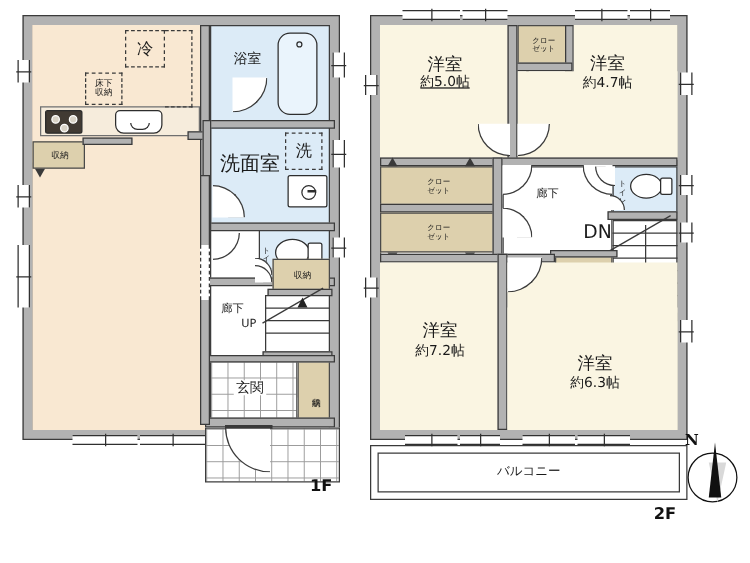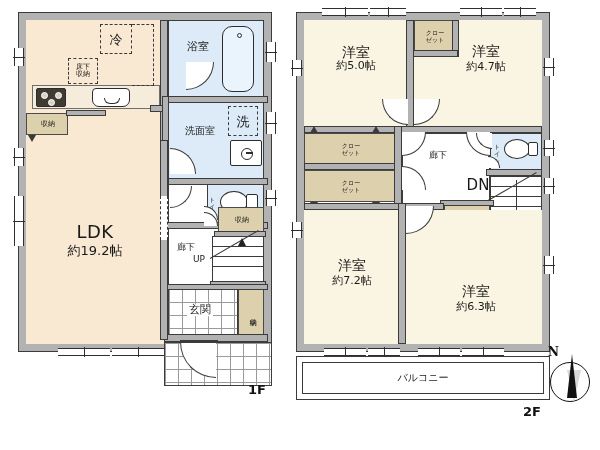--- a/index.html
+++ b/index.html
@@ -154,21 +154,21 @@
       <span class="name">浴室</span>
     </div>
 
     <div class="abs tub" style="left:222px;top:26px;width:32px;height:66px;"></div>
 
     <div class="abs swing sw-br" style="left:186px;top:62px;width:28px;height:28px;"></div>
 
     <div class="abs wall" style="left:164px;top:96px;width:104px;height:7px;"></div>
 
     <div class="abs f-water outline" style="left:168px;top:102px;width:96px;height:78px;"></div>
-    <div class="lbl" style="left:200px;top:131px;font-size:10px;">
+    <div class="lbl" style="left:200px;top:131px;font-size:16px;">
       <span class="name">洗面室</span>
     </div>
 
     <div class="abs dashbox" style="left:228px;top:106px;width:30px;height:30px;font-size:13px;background:#dcebf7;">
       <span>洗</span>
     </div>
 
     <div class="abs basin" style="left:230px;top:140px;width:32px;height:26px;"></div>
 
     <div class="abs swing sw-tr" style="left:170px;top:148px;width:26px;height:26px;"></div>
@@ -225,24 +225,20 @@
     <div class="abs wall" style="left:164px;top:334px;width:104px;height:8px;"></div>
 
     <div class="abs tile outline" style="left:164px;top:342px;width:108px;height:44px;"></div>
     <div class="abs swing sw-bl" style="left:180px;top:342px;width:36px;height:36px;"></div>
     <div class="abs" style="left:180px;top:340px;width:38px;height:3px;background:#3a3a3a;"></div>
 
     <div class="abs wall" style="left:160px;top:140px;width:8px;height:200px;"></div>
 
     <div class="abs" style="left:160px;top:196px;width:8px;height:44px;background:#ffffff;border-left:1px dashed #3a3a3a;border-right:1px dashed #3a3a3a;"></div>
 
-    <div class="lbl" style="left:95px;top:240px;">
-      <span class="name" style="font-size:18px;letter-spacing:0.5px;">LDK</span>
-      <span class="area" style="font-size:13px;margin-top:2px;">約19.2帖</span>
-    </div>
 
     <div class="abs win-v" style="left:14px;top:48px;width:10px;height:18px;"></div>
     <div class="abs win-v" style="left:14px;top:148px;width:10px;height:18px;"></div>
     <div class="abs win-v" style="left:14px;top:196px;width:10px;height:50px;"></div>
     <div class="abs win-h" style="left:58px;top:348px;width:52px;height:8px;"></div>
     <div class="abs win-h" style="left:112px;top:348px;width:52px;height:8px;"></div>
     <div class="abs win-v" style="left:266px;top:42px;width:10px;height:20px;"></div>
     <div class="abs win-v" style="left:266px;top:112px;width:10px;height:22px;"></div>
     <div class="abs win-v" style="left:266px;top:190px;width:10px;height:16px;"></div>
 
@@ -250,21 +246,21 @@
   </div>
 
   <div class="abs" style="left:290px;top:0;width:310px;height:450px;">
 
     <div class="abs wall" style="left:6px;top:12px;width:254px;height:340px;"></div>
     <div class="abs f-white outline" style="left:14px;top:20px;width:238px;height:324px;"></div>
 
     <div class="abs f-room" style="left:14px;top:20px;width:104px;height:108px;"></div>
     <div class="lbl" style="left:66px;top:58px;">
       <span class="name" style="font-size:14px;">洋室</span>
-      <span class="area" style="font-size:11px;margin-top:0;">約5.0帖</span>
+      <span class="area" style="font-size:11px;margin-top:0;text-decoration:underline;">約5.0帖</span>
     </div>
 
     <div class="abs f-closet" style="left:124px;top:20px;width:40px;height:32px;">
       <div class="lbl mini" style="left:20px;top:16px;line-height:1.15;">
         <span style="display:block;">クロー</span>
         <span style="display:block;">ゼット</span>
       </div>
     </div>
     <div class="ctick" style="left:128px;top:52px;"></div>
     <div class="abs wall" style="left:162px;top:20px;width:7px;height:38px;"></div>

